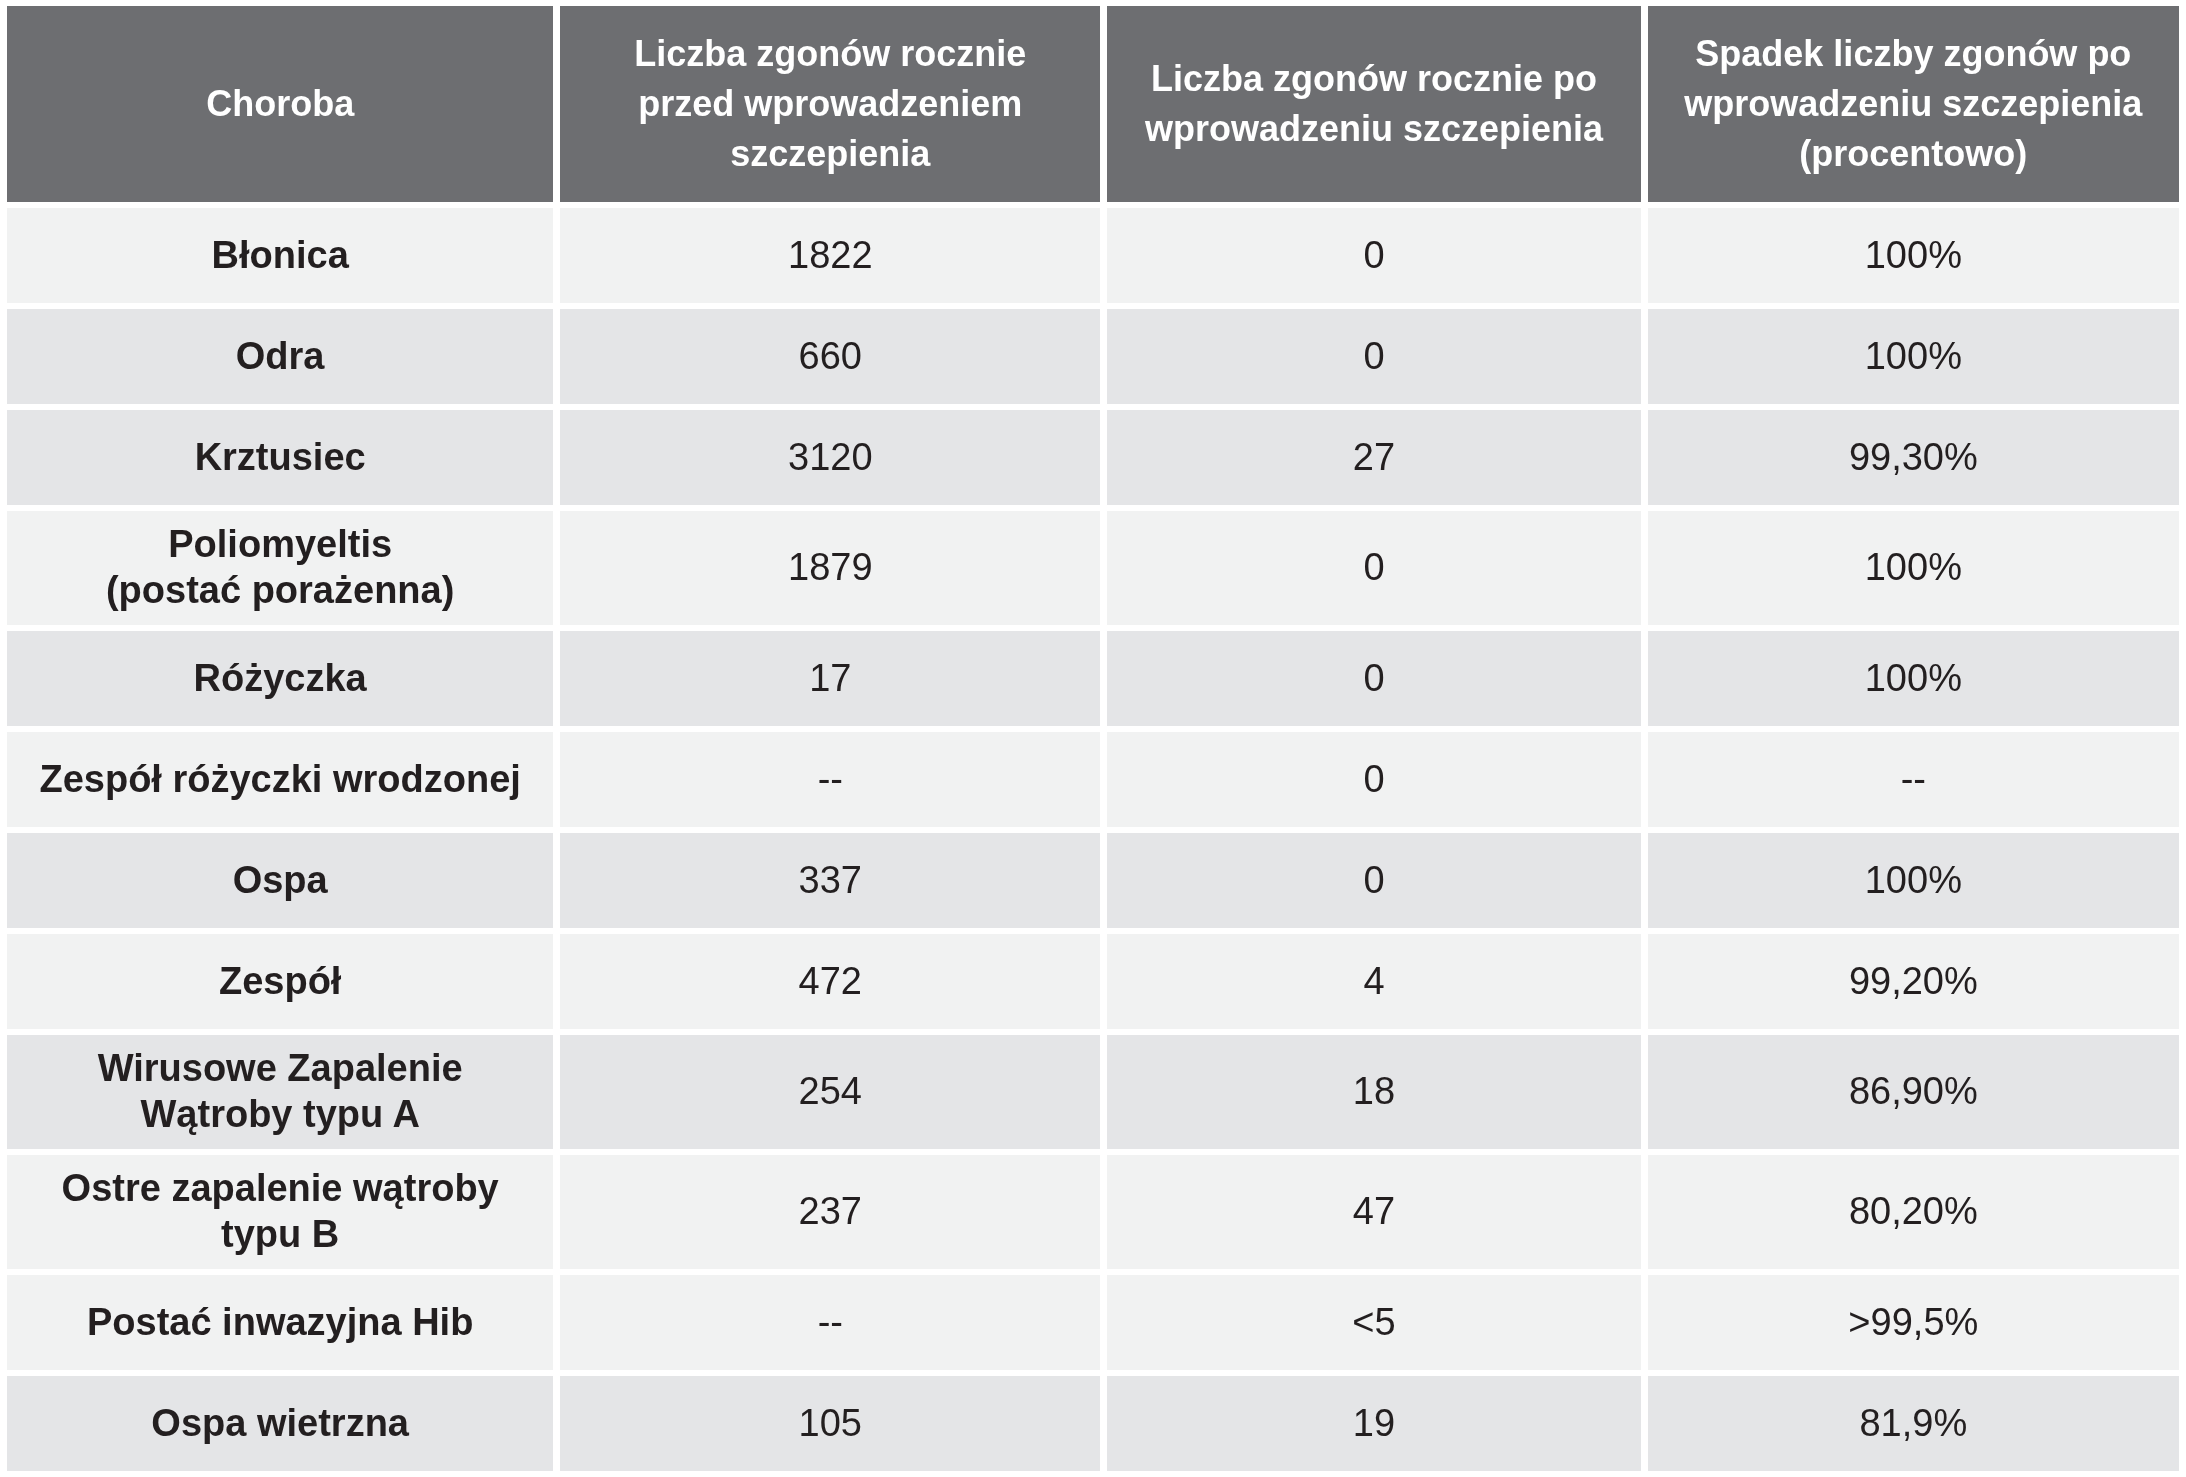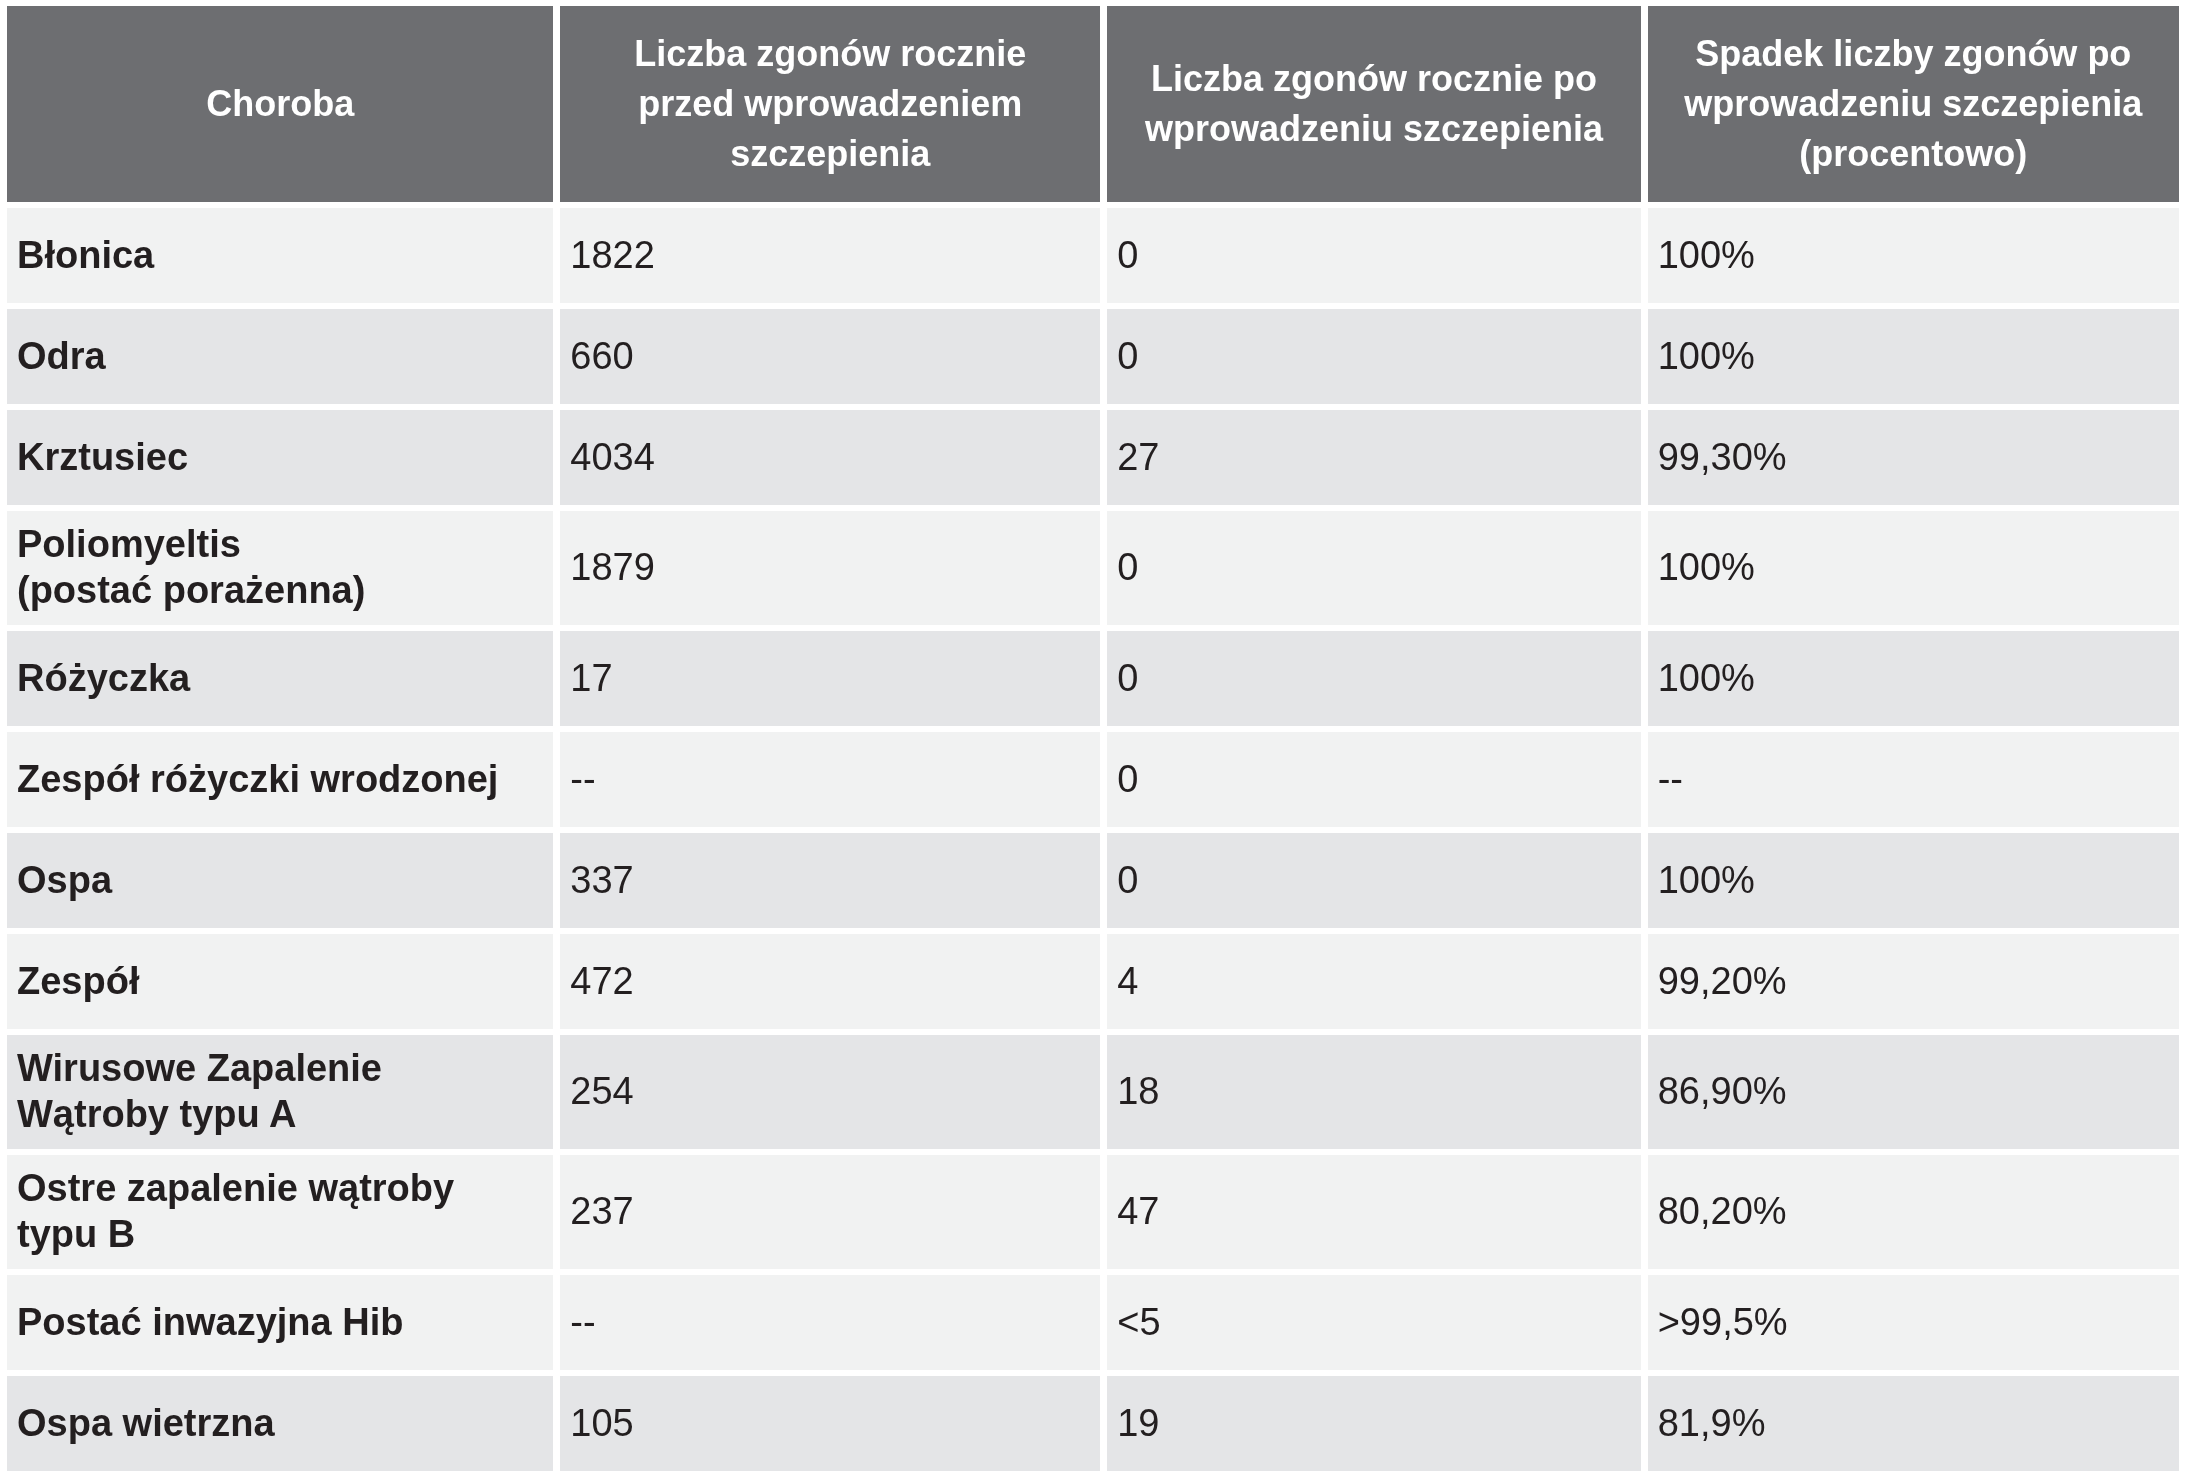--- a/index.html
+++ b/index.html
@@ -30,21 +30,21 @@
     font-size:36px;font-weight:bold;
     line-height:1.38;
     text-align:center;vertical-align:middle;
     white-space:pre-line;
     height:192px;
     padding:2px 14px;
   }
   td{
     font-size:38px;
     line-height:1.2;
-    vertical-align:middle;
+    text-align:center;vertical-align:middle;
     height:74px;
     padding:6px 10px;
     white-space:pre-line;
   }
   tr.light td{background:var(--row-light);}
   tr.dark  td{background:var(--row-dark);}
   td.disease{font-weight:bold;}
 </style>
 </head>
 <body>
@@ -77,21 +77,21 @@
         <td>100%</td>
       </tr>
       <tr class="dark">
         <td class="disease">Odra</td>
         <td>660</td>
         <td>0</td>
         <td>100%</td>
       </tr>
       <tr class="dark">
         <td class="disease">Krztusiec</td>
-        <td>4034</td>
+        <td>3120</td>
         <td>27</td>
         <td>99,30%</td>
       </tr>
       <tr class="light">
         <td class="disease">Poliomyeltis
 (postać porażenna)</td>
         <td>1879</td>
         <td>0</td>
         <td>100%</td>
       </tr>

